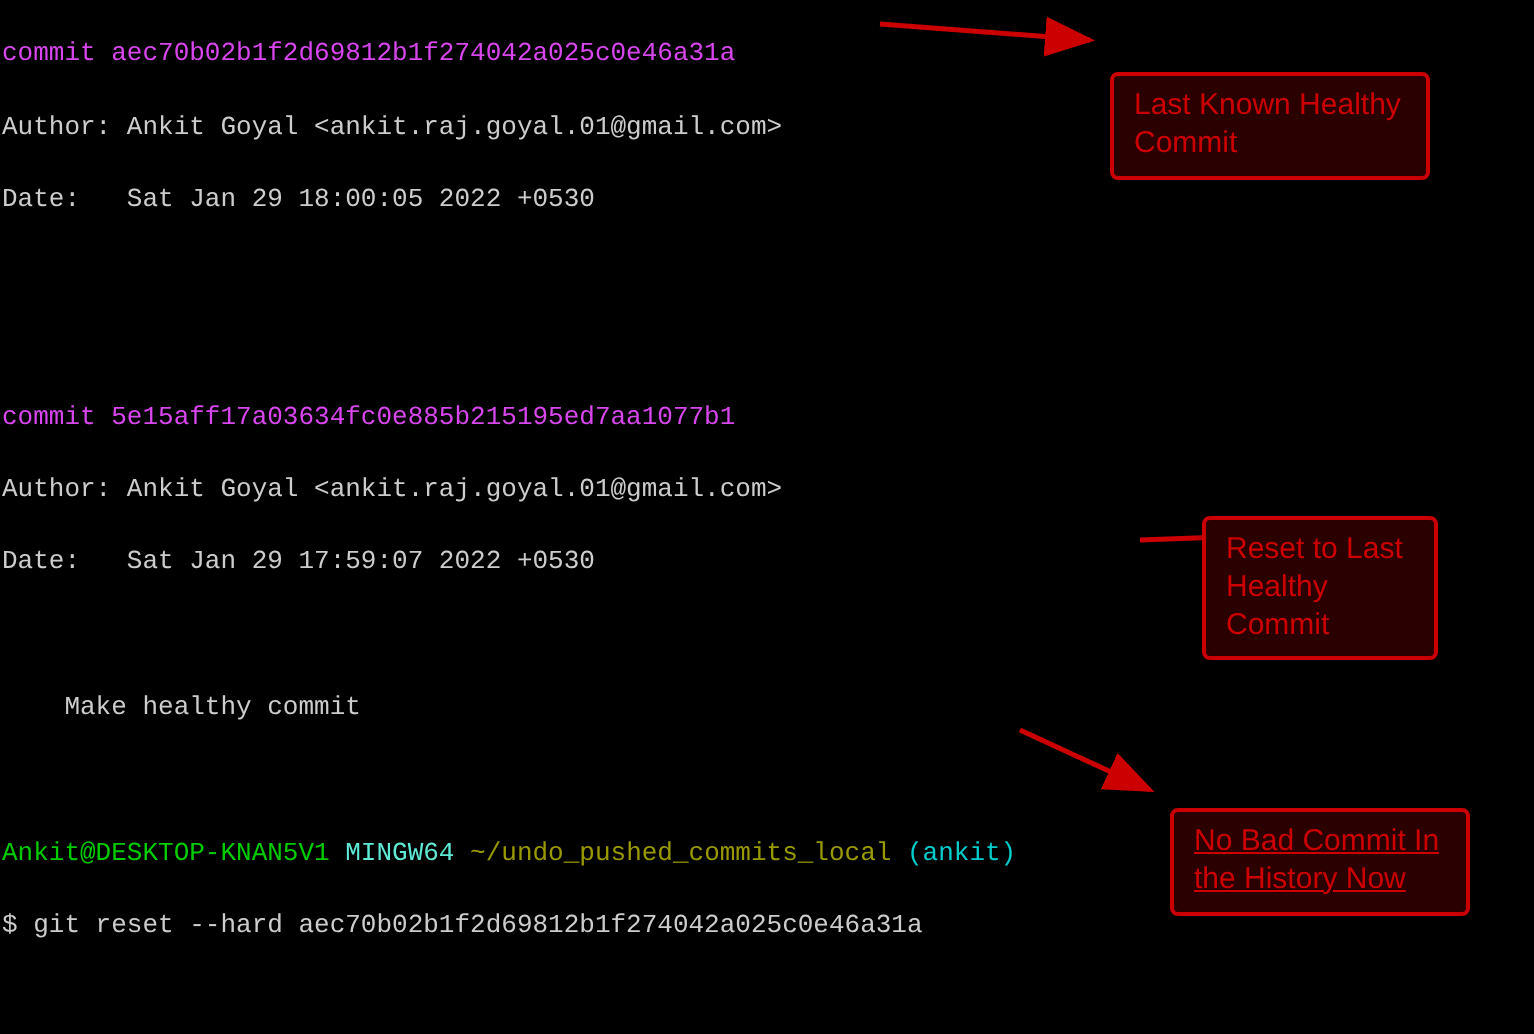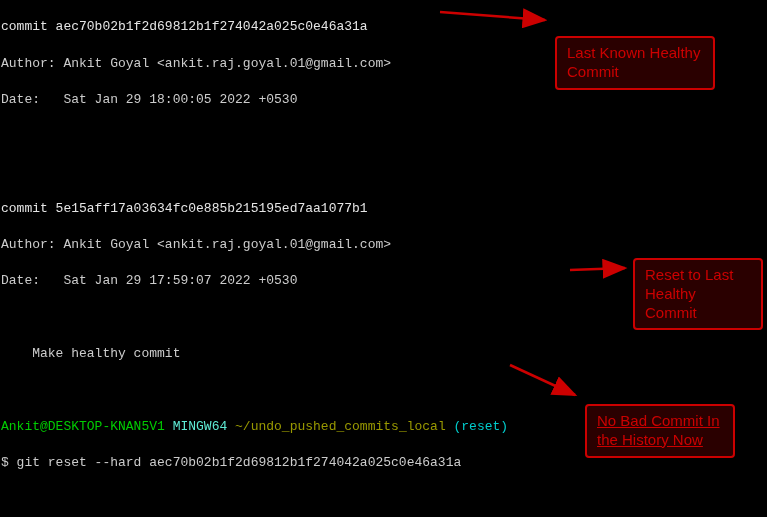--- a/index.html
+++ b/index.html
@@ -13,21 +13,21 @@
       height: 517px;
       overflow: hidden;
       position: relative;
     }
     .terminal {
       padding: 0px 1px;
       white-space: pre;
       position: relative;
     }
     .line { display: block; min-height: 18px; }
-    .yellow { color: #e5e5e5; }
+    .yellow { color: #d946ef; }
     .white { color: #cccccc; }
     .green { color: #00cc00; }
     .magenta { color: #5eead4; }
     .cyan { color: #00cccc; }
     .darkyellow { color: #999900; text-align: right; }
     .callout {
       position: absolute;
       background: #2a0000;
       border: 2px solid #cc0000;
       border-radius: 4px;
@@ -57,21 +57,21 @@
 <span class="line white">Author: Ankit Goyal &lt;ankit.raj.goyal.01@gmail.com&gt;</span>
 <span class="line white">Date:   Sat Jan 29 18:00:05 2022 +0530</span>
 <span class="line"></span>
 <span class="line"></span>
 <span class="line"><span class="yellow">commit 5e15aff17a03634fc0e885b215195ed7aa1077b1</span></span>
 <span class="line white">Author: Ankit Goyal &lt;ankit.raj.goyal.01@gmail.com&gt;</span>
 <span class="line white">Date:   Sat Jan 29 17:59:07 2022 +0530</span>
 <span class="line"></span>
 <span class="line white">    Make healthy commit</span>
 <span class="line"></span>
-<span class="line"><span class="green">Ankit@DESKTOP-KNAN5V1</span><span class="magenta"> MINGW64</span><span class="darkyellow"> ~/undo_pushed_commits_local</span><span class="cyan"> (reset)</span></span>
+<span class="line"><span class="green">Ankit@DESKTOP-KNAN5V1</span><span class="magenta"> MINGW64</span><span class="darkyellow"> ~/undo_pushed_commits_local</span><span class="cyan"> (ankit)</span></span>
 <span class="line white">$ git reset --hard aec70b02b1f2d69812b1f274042a025c0e46a31a</span>
 
 
 
 
 
 
 
 
 
@@ -89,17 +89,17 @@
       <polygon points="0 0, 10 4, 0 8" fill="#cc0000"></polygon>
     </marker>
   </defs>
   <line x1="440" y1="12" x2="545" y2="20" stroke="#cc0000" stroke-width="2.5" marker-end="url(#ah)"></line>
   <line x1="570" y1="270" x2="625" y2="268" stroke="#cc0000" stroke-width="2.5" marker-end="url(#ah)"></line>
   <line x1="510" y1="365" x2="575" y2="395" stroke="#cc0000" stroke-width="2.5" marker-end="url(#ah)"></line>
 </svg>
 
 <div class="callout" style="top:12px; left:555px; width:160px;"><span>Last Known Healthy
 Commit</span></div>
-<div class="callout" style="top:234px; left:633px; width:130px;"><span>Reset to Last
+<div class="callout" style="top:234px; left:601px; width:118px;"><span>Reset to Last
 Healthy
 Commit</span></div>
 <div class="callout" style="top:380px; left:585px; width:150px;text-decoration:underline;"><span>No Bad Commit In
 the History Now</span></div>
 
 </body></html>

